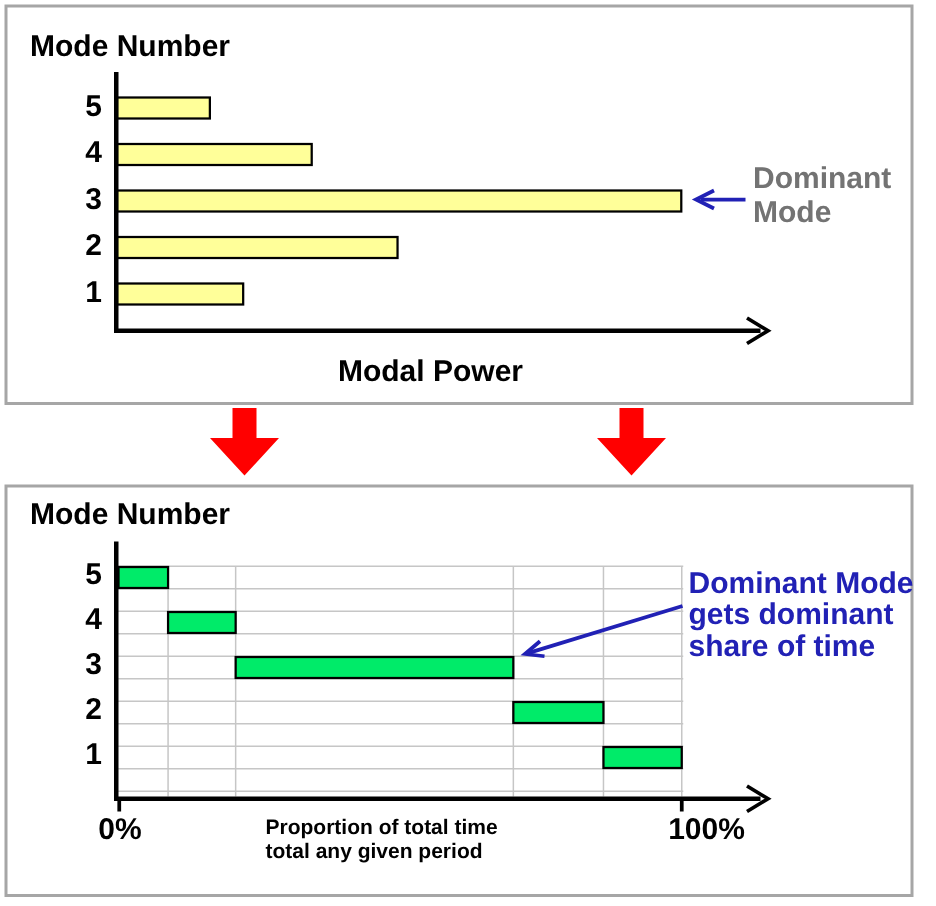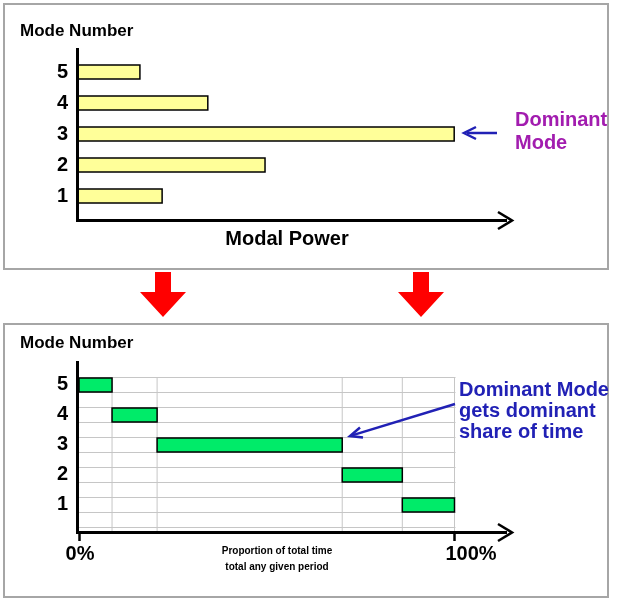--- a/index.html
+++ b/index.html
@@ -3,28 +3,28 @@
 <meta charset="utf-8">
 <style>
   html,body{margin:0;padding:0;background:#ffffff;}
   .page{position:relative;width:624px;height:604px;background:#ffffff;overflow:hidden;
         font-family:"Liberation Sans",sans-serif;font-weight:bold;color:#000;}
   .panel{position:absolute;left:3px;width:606px;border:2px solid #a6a6a6;box-sizing:border-box;background:#ffffff;}
   .panel.top{top:3px;height:267px;}
   .panel.bottom{top:323px;height:275px;}
   #canvas{position:absolute;left:0;top:0;width:624px;height:604px;}
   .txt{position:absolute;white-space:nowrap;}
-  .title{font-size:17px;line-height:20px;text-align:center;}
+  .title{font-size:20px;line-height:20px;text-align:center;}
   .ylab{width:28px;text-align:right;font-size:20px;line-height:20px;}
   .xlab{width:200px;text-align:center;font-size:20px;line-height:20px;}
   .tick{width:60px;text-align:center;font-size:20px;line-height:20px;}
   .blue{color:#2121b5;font-size:20px;white-space:pre-line;}
   .blue.top-note{line-height:23px;}
   .blue.bot-note{line-height:21px;}
-  .caption{width:200px;text-align:center;font-size:10px;line-height:16px;}
+  .caption{width:200px;text-align:left;font-size:14px;line-height:16px;}
 </style>
 </head>
 <body>
 
 <div class="page">
 
   <div class="panel top" style="border-color: rgb(166, 166, 166);"></div>
   <div class="panel bottom" style="border-color: rgb(166, 166, 166);"></div>
 
   <svg id="canvas" viewBox="0 0 624 604">
@@ -81,23 +81,23 @@
     <line class="blue-stroke" x1="455" y1="404" x2="352" y2="435.4" stroke-width="2.5" stroke="#2121b5"></line>
     <polyline class="blue-stroke" points="360,427.5 350,436 363,437.5" fill="none" stroke-width="2.5" stroke="#2121b5"></polyline>
   </svg>
 
   <div class="txt title" style="left:20px;top:21px;">Mode Number</div>
   <div class="txt ylab" style="left:40px;top:61px;">5</div>
   <div class="txt ylab" style="left:40px;top:92px;">4</div>
   <div class="txt ylab" style="left:40px;top:123px;">3</div>
   <div class="txt ylab" style="left:40px;top:154px;">2</div>
   <div class="txt ylab" style="left:40px;top:185px;">1</div>
-  <div class="txt blue top-note" style="left: 502px; top: 108px; color: #a21caf; margin-left: 13px;">Dominant
+  <div class="txt blue top-note" style="left: 502px; top: 108px; color: #737373;">Dominant
 Mode</div>
-  <div class="txt xlab" style="left:187px;top:228px;">Modal Power</div>
+  <div class="txt xlab" style="left:187px;top:238px;">Modal Power</div>
 
   <div class="txt title" style="left:20px;top:333px;">Mode Number</div>
   <div class="txt ylab" style="left:40px;top:373px;">5</div>
   <div class="txt ylab" style="left:40px;top:403px;">4</div>
   <div class="txt ylab" style="left:40px;top:433px;">3</div>
   <div class="txt ylab" style="left:40px;top:463px;">2</div>
   <div class="txt ylab" style="left:40px;top:493px;">1</div>
   <div class="txt blue bot-note" style="left: 459px; top: 379px; color: rgb(33, 33, 181);">Dominant Mode
 gets dominant
 share of time</div>

